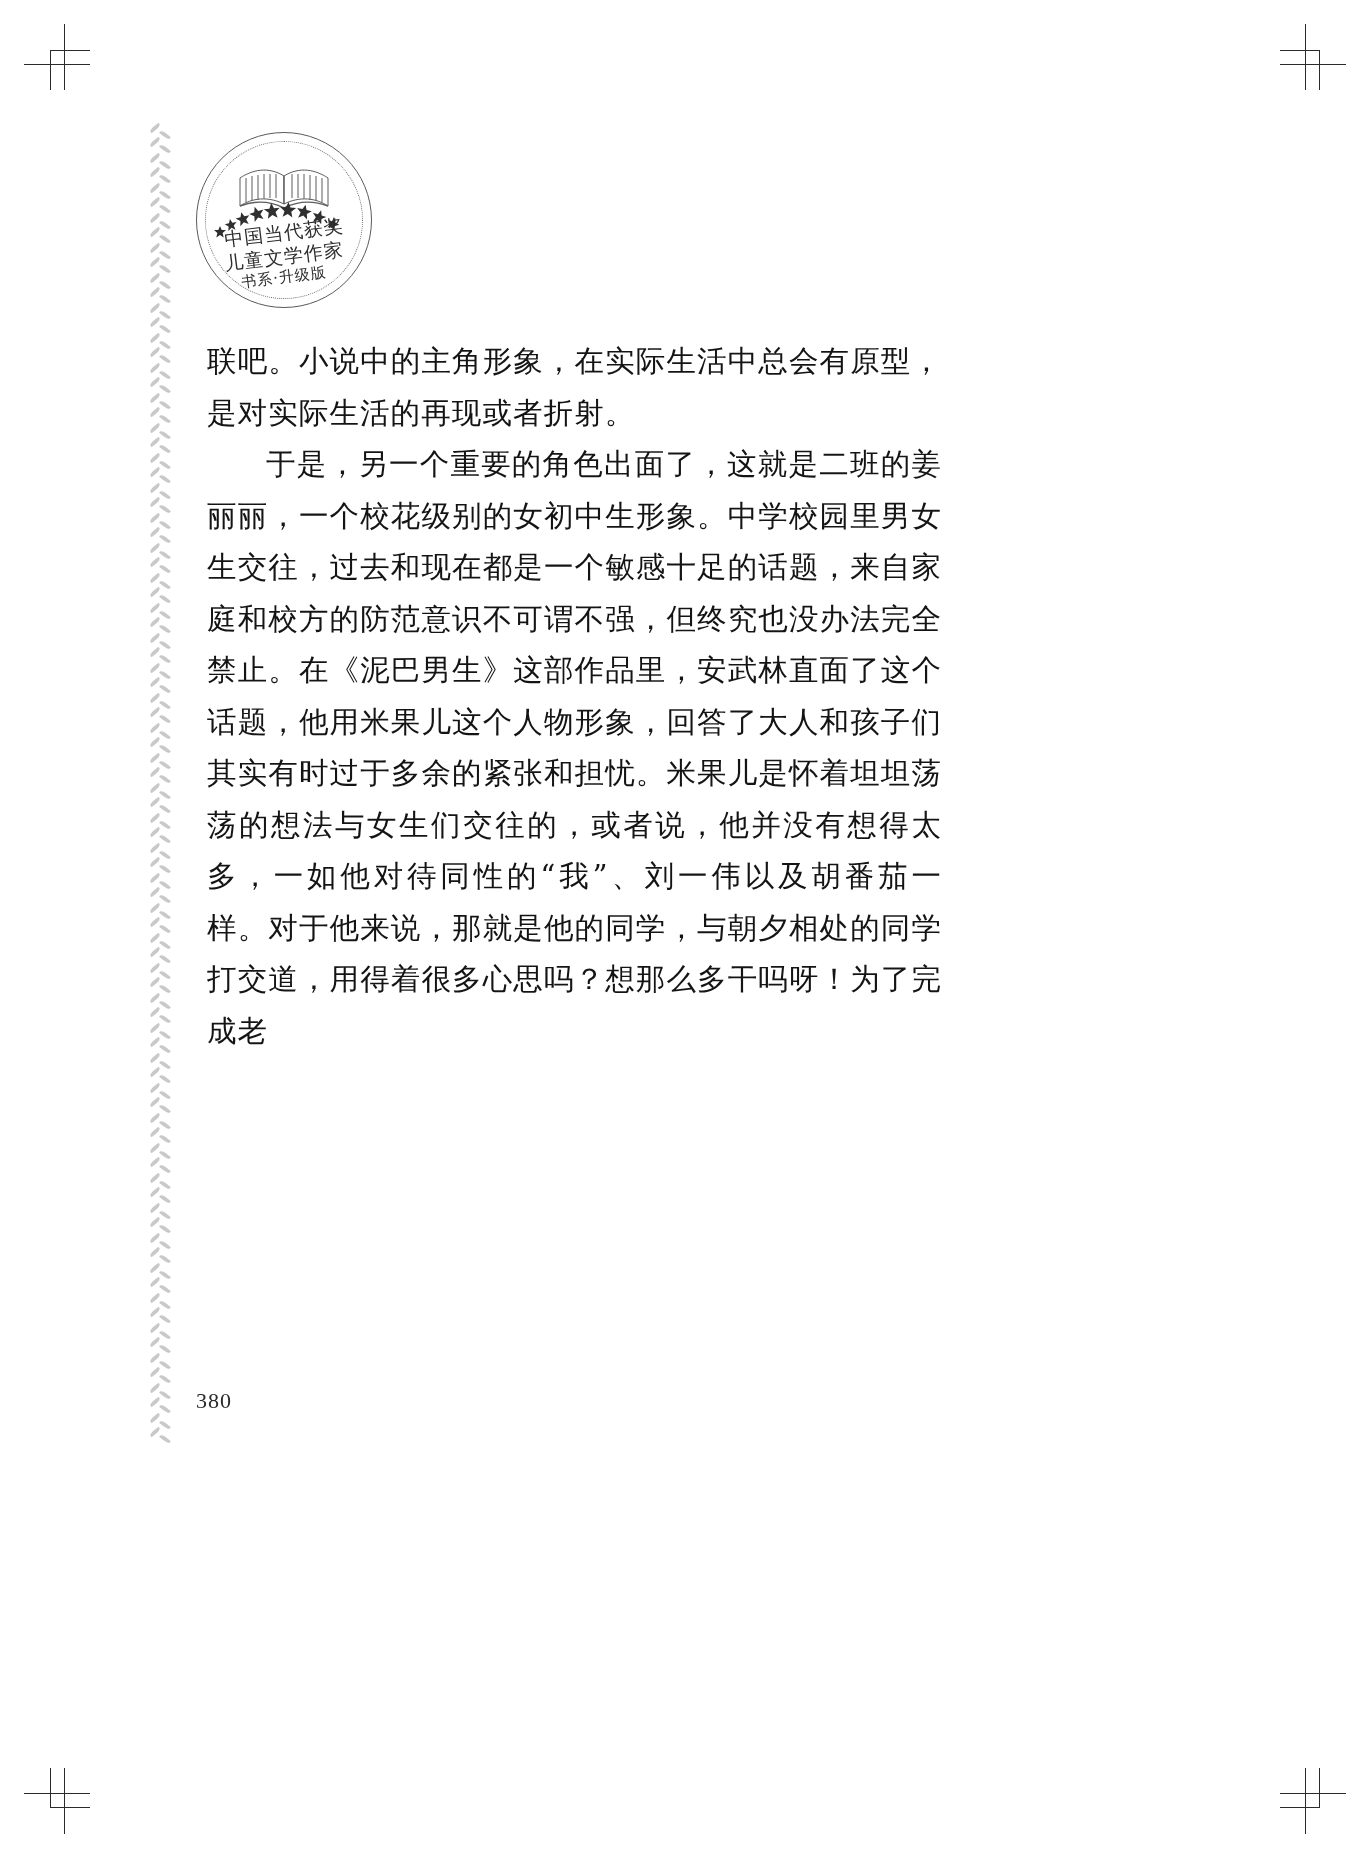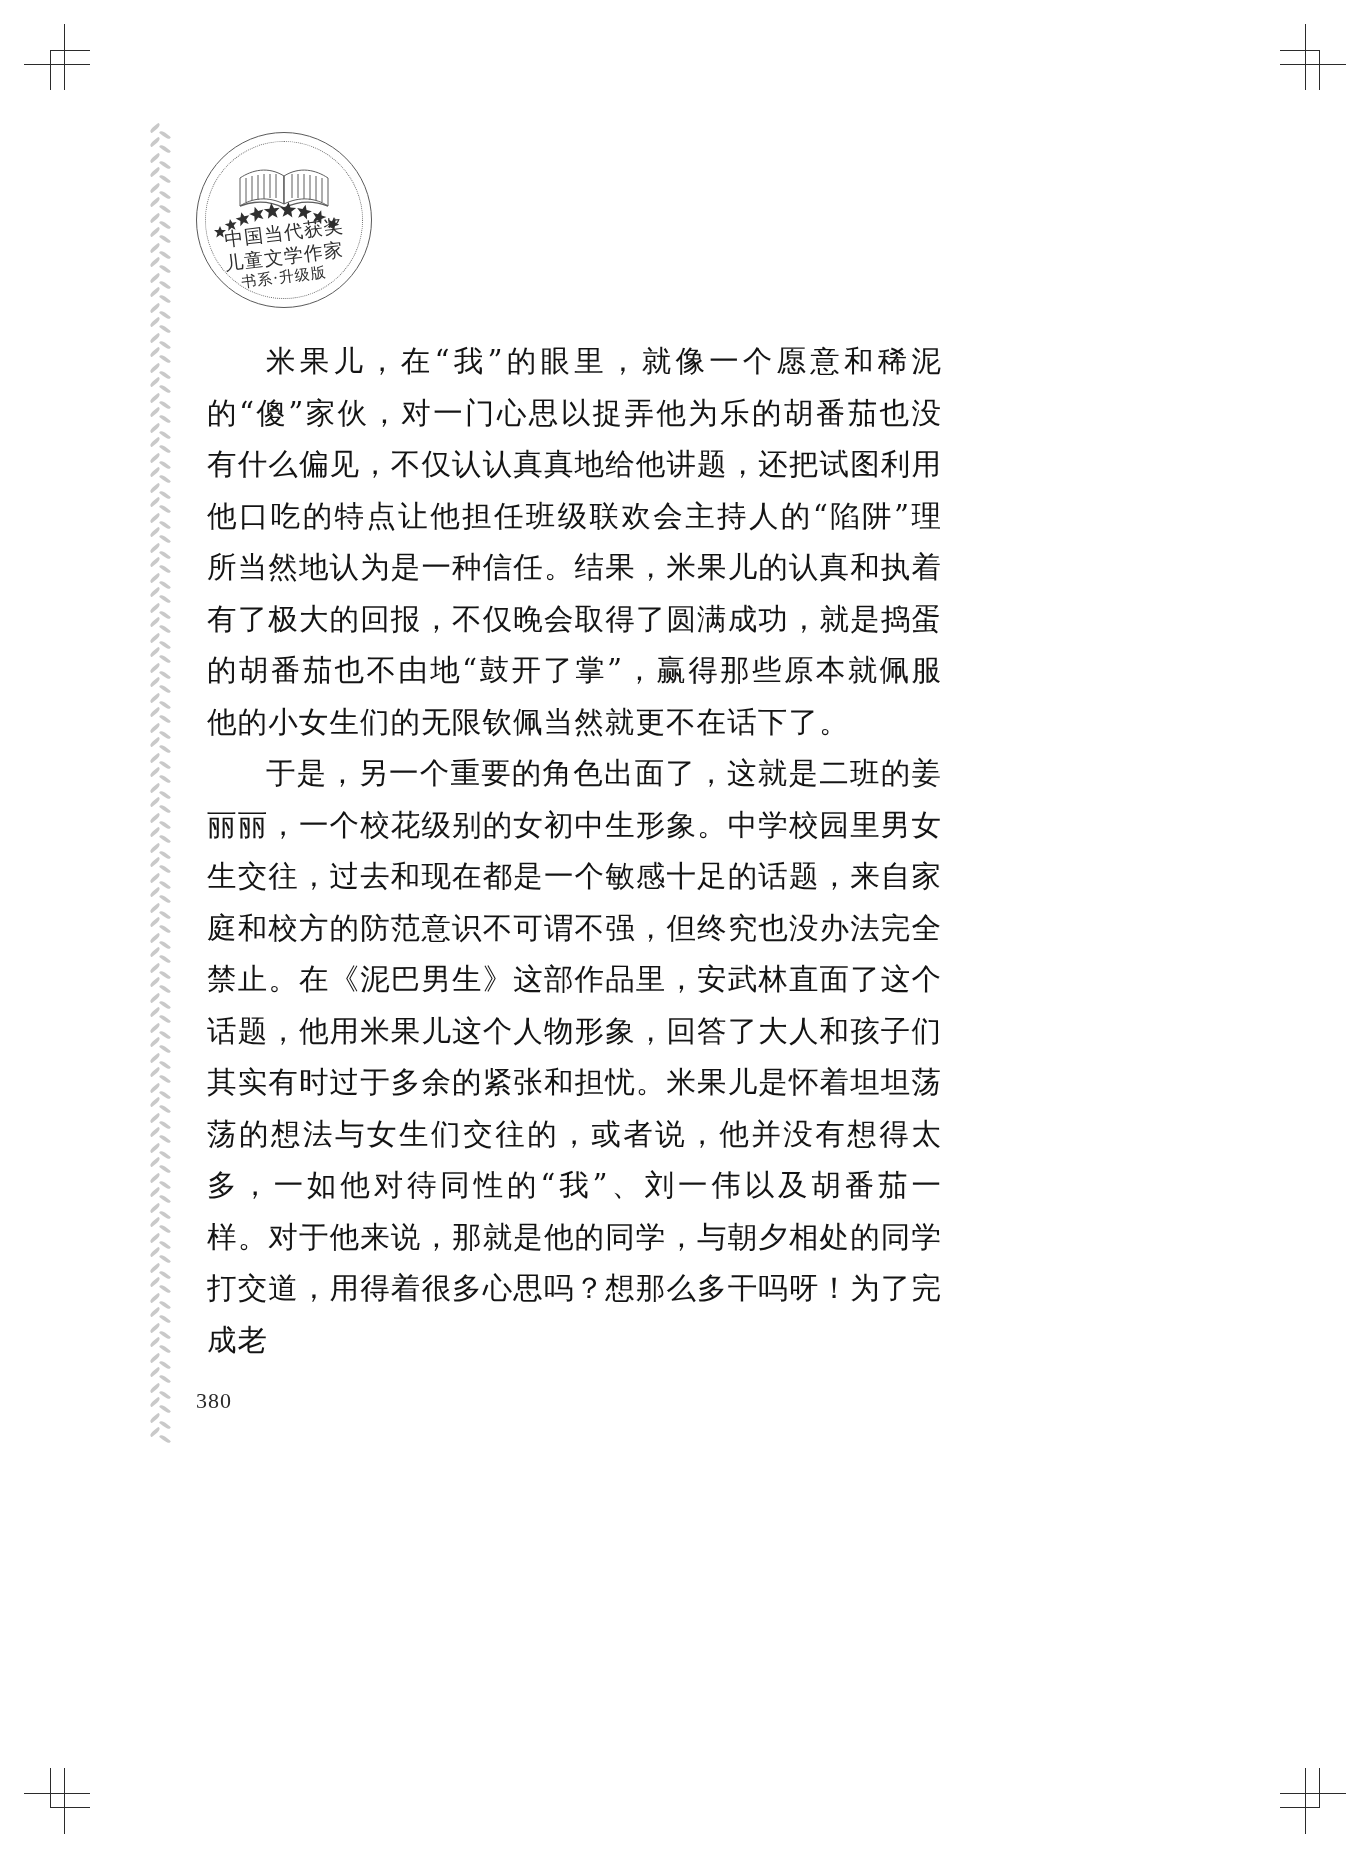--- a/index.html
+++ b/index.html
@@ -483,17 +483,17 @@
       <polygon points="0,-6 1.7,-2 6,-1.9 2.6,1 3.7,5.4 0,2.9 -3.7,5.4 -2.6,1 -6,-1.9 -1.7,-2" transform="translate(137,92) rotate(24)"></polygon>
     </g>
   </svg>
 
   <div class="seal-text-line seal-l1">中国当代获奖</div>
   <div class="seal-text-line seal-l2">儿童文学作家</div>
   <div class="seal-text-line seal-l3">书系·升级版</div>
 </div>
 
 <div class="page-body" id="page-body">
-    <p class="para indent">米果儿，在“我”的眼里，就像一个愿意和稀泥的“傻”家伙，对一门心思以捉弄他为乐的胡番茄也没有什么偏见，不仅认认真真地给他讲题，还把试图利用他口吃的特点让他担任班级联欢会主持人的“陷阱”理所当然地认为是一种信任。结果，米果儿的认真和执着有了极大的回报，不仅晚会取得了圆满成功，就是捣蛋的胡番茄也不由地“鼓开了掌”，赢得那些原本就佩服他的小女生们的无限钦佩当然就更不在话下了。</p>
+    <p class="para">联吧。小说中的主角形象，在实际生活中总会有原型，是对实际生活的再现或者折射。</p>
     <p class="para indent">于是，另一个重要的角色出面了，这就是二班的姜丽丽，一个校花级别的女初中生形象。中学校园里男女生交往，过去和现在都是一个敏感十足的话题，来自家庭和校方的防范意识不可谓不强，但终究也没办法完全禁止。在《泥巴男生》这部作品里，安武林直面了这个话题，他用米果儿这个人物形象，回答了大人和孩子们其实有时过于多余的紧张和担忧。米果儿是怀着坦坦荡荡的想法与女生们交往的，或者说，他并没有想得太多，一如他对待同性的“我”、刘一伟以及胡番茄一样。对于他来说，那就是他的同学，与朝夕相处的同学打交道，用得着很多心思吗？想那么多干吗呀！为了完成老</p>
   </div>
 
 <div class="page-number">380</div>
 
 </body></html>

